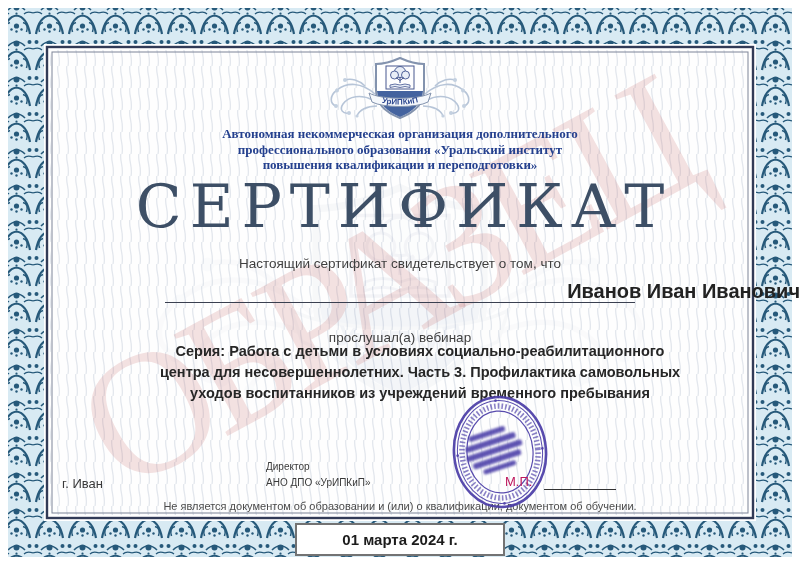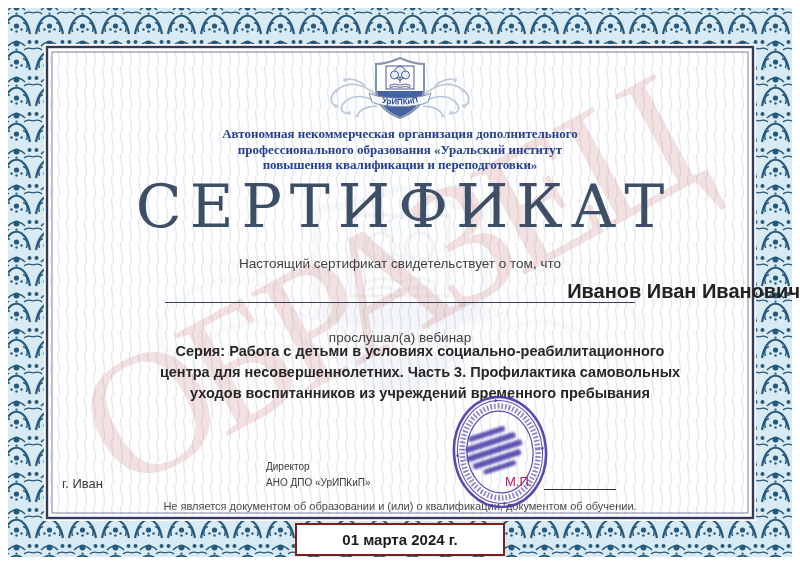--- a/index.html
+++ b/index.html
@@ -23,21 +23,21 @@
     border-top:1.5px solid #3a4050;}
   .action{top:330px;font-size:13.5px;color:#3f3f3f;}
   .course{top:341px;font-size:14.5px;font-weight:bold;line-height:21px;color:#262626;white-space:pre-line;padding-left:40px;}
   .city{position:absolute;left:62px;top:476px;font-size:13px;color:#3a3a3a;}
   .signer{position:absolute;left:266px;top:459px;font-size:10px;line-height:16px;color:#3a3a3a;}
   .stamp{position:absolute;left:448px;top:391px;transform:rotate(-5deg);z-index:2;}
   .mp{position:absolute;left:505px;top:474px;font-size:13px;color:#be185d;z-index:3;}
   .sig-line{position:absolute;left:544px;top:489px;width:72px;height:0;border-top:1.5px solid #333;z-index:3;}
   .disclaimer{top:500px;font-size:11px;color:#4a4a4a;}
   .date-box{position:absolute;left:295px;top:523px;width:206px;height:29px;background:#fff;
-    border:2px solid #7f1d1d;z-index:3;text-align:center;line-height:29px;font-size:15px;font-weight:bold;color:#1c1c1c;}
+    border:2px solid #737373;z-index:3;text-align:center;line-height:29px;font-size:15px;font-weight:bold;color:#1c1c1c;}
 </style>
 </head>
 <body>
 
 <div class="certificate">
 
   <svg class="bg" width="800" height="565">
     <defs>
       <pattern id="orn" width="33" height="36" patternUnits="userSpaceOnUse">
         <rect width="33" height="36" fill="#d8eaf3"></rect>

